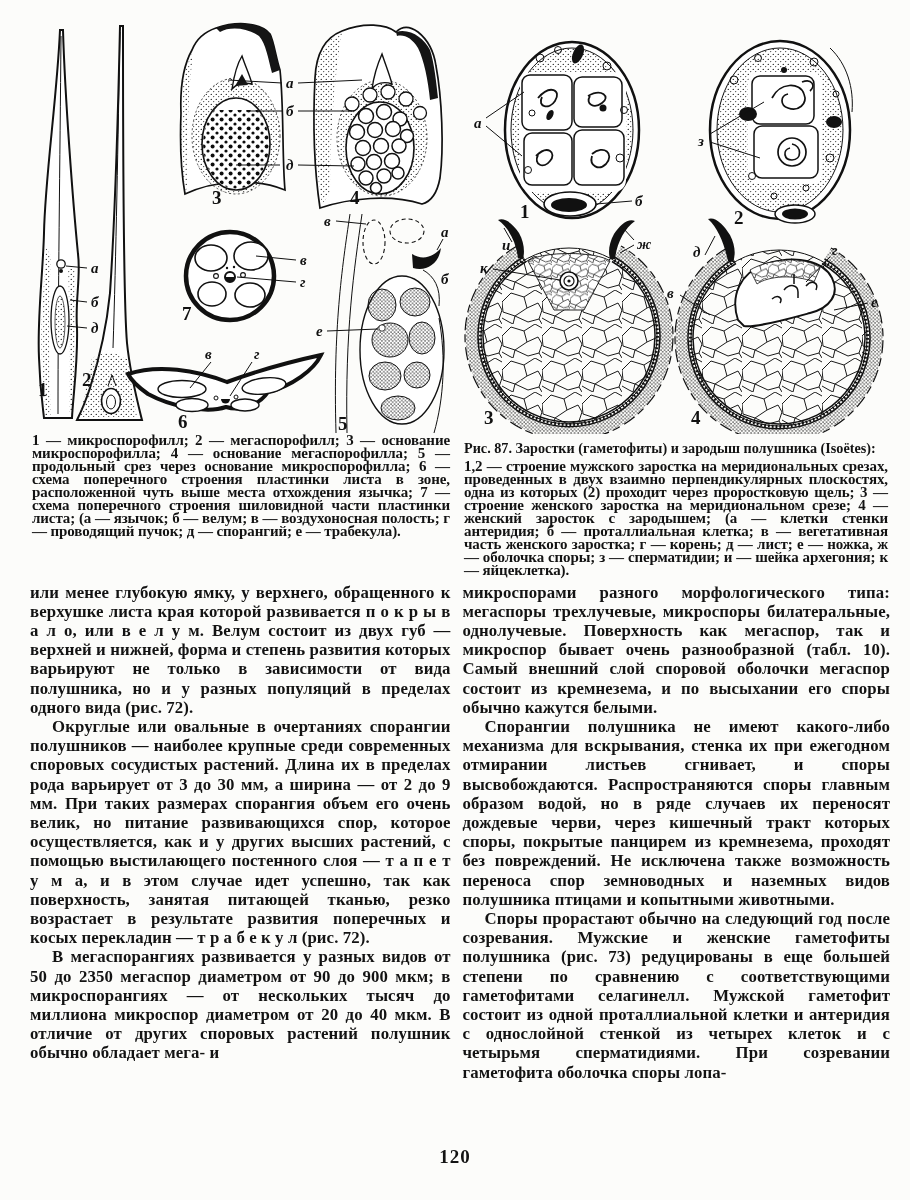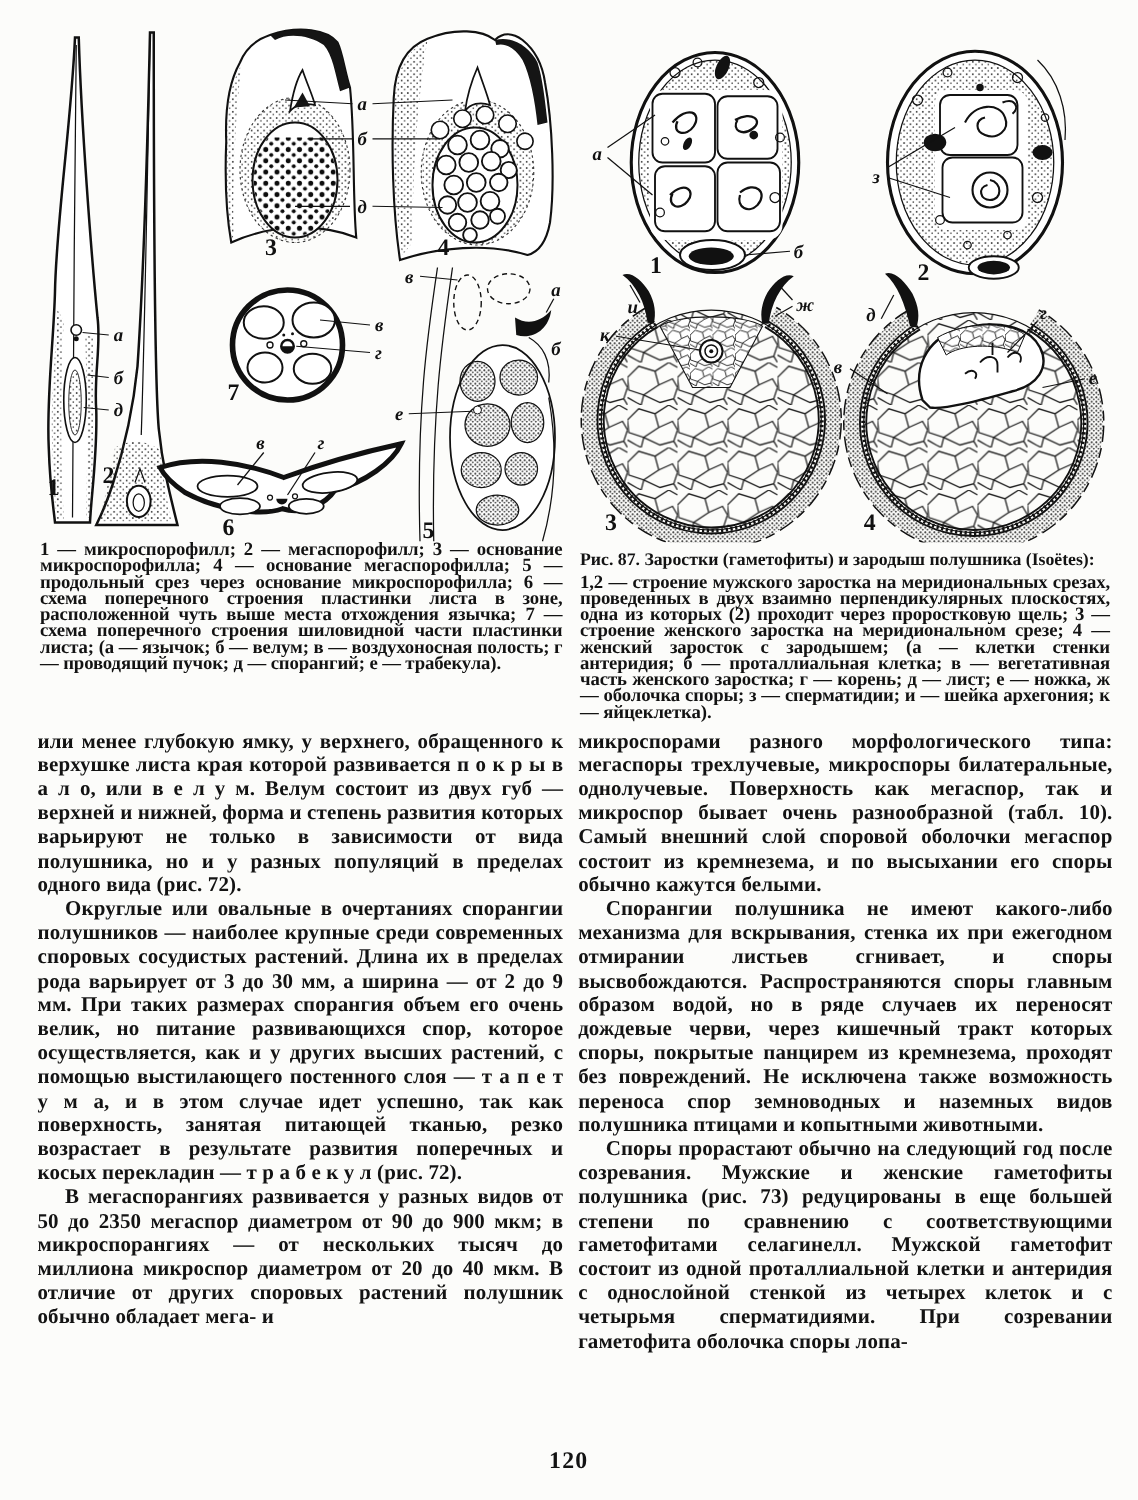--- a/index.html
+++ b/index.html
@@ -41,21 +41,21 @@
     margin:0;
     font-size:16.8px;
     line-height:19.2px;
     text-align:justify;
     letter-spacing:0.1px;
     font-weight:bold;
   }
   .textcol p.ind{text-indent:22px;}
   .page-number{
     position:absolute;
-    bottom:20px;left:0;right:0;
+    bottom:32px;left:0;right:0;
     text-align:center;
     font-size:19px;font-weight:700;
     letter-spacing:1px;
   }
   
   .lbl{font:italic 700 15px "Liberation Serif", serif;fill:#111;}
   .num{font:700 19px "Liberation Serif", serif;fill:#111;}
   svg .ln{stroke:#111;stroke-width:1;fill:none;}
 </style>
 </head>

